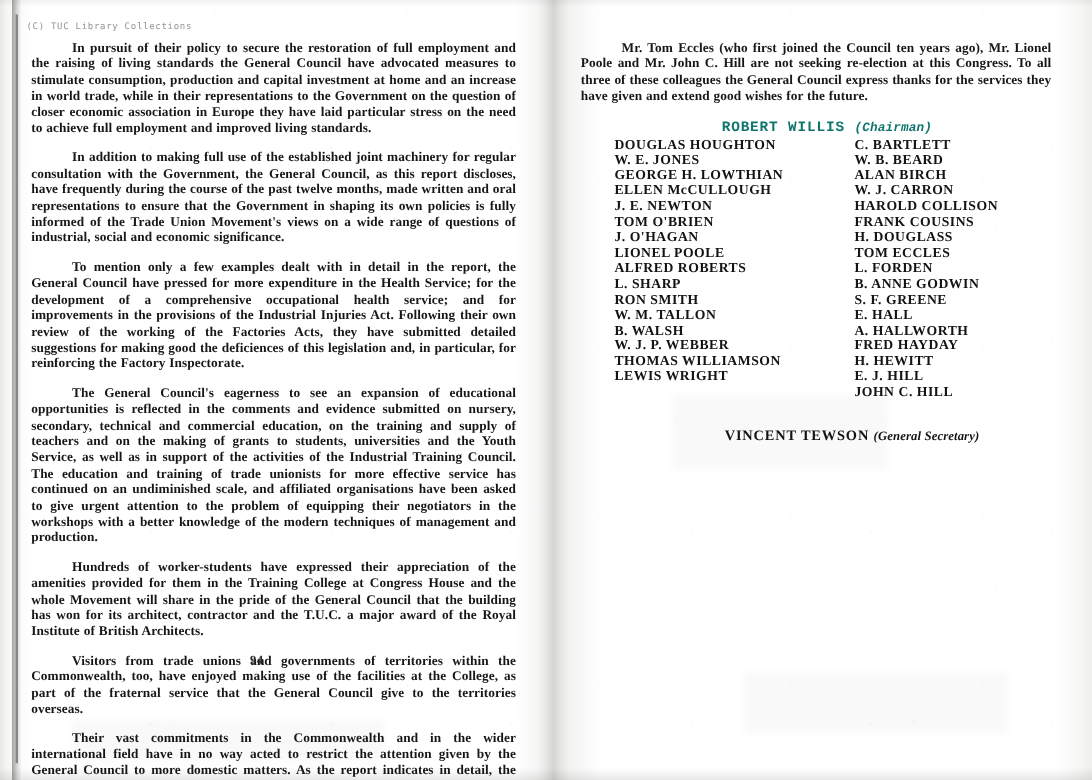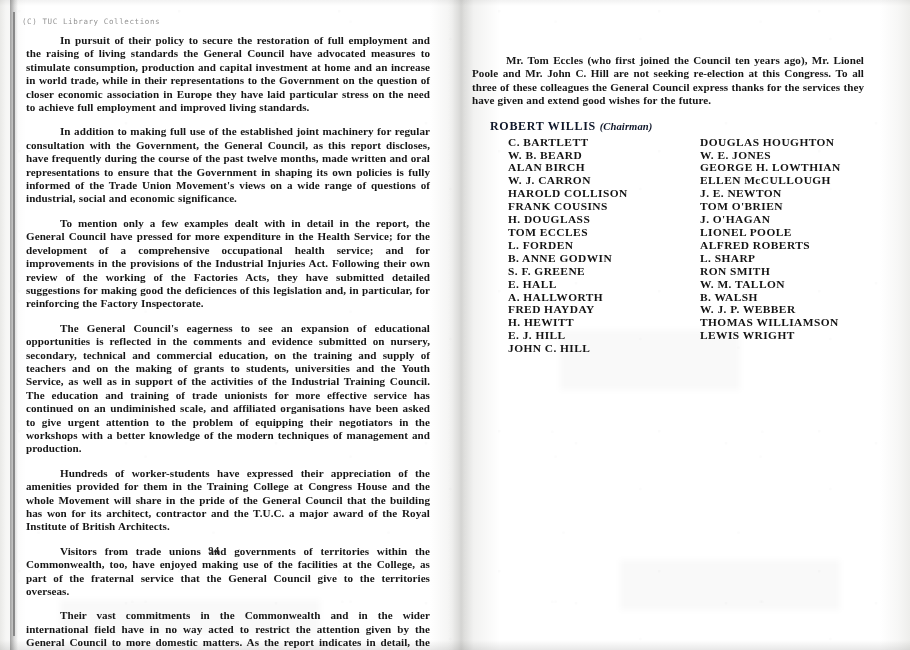--- a/index.html
+++ b/index.html
@@ -96,21 +96,21 @@
     opacity: .95;
   }
 
   
   .page {
     position: absolute;
     top: 0;
     height: 568px;
   }
   .page-left  { left: 26px;  width: 404px; }
-  .page-right { left: 472px; width: 392px; margin-top: 20px; }
+  .page-right { left: 484px; width: 392px; }
 
   .body-col {
     position: absolute;
     top: 34px;
     left: 0;
     right: 0;
   }
 
   p.para {
     margin: 0 0 11px 0;
@@ -127,27 +127,28 @@
 
   
   .signed-word {
     margin: 6px 0 4px 0;
     text-indent: 34px;
     font-size: 11.1px;
     font-weight: 600;
     color: #171717;
   }
   .officer {
-    text-align: left;
+    text-align: center;
     font-size: 12px;
     font-weight: 700;
     letter-spacing: .7px;
     margin: 1px 0;
-    color: #0f172a;
+    color: #0f766e;
     padding-left: 18px;
+    font-family: Liberation Mono, monospace;
   }
   .officer .role {
     font-weight: 600;
     font-style: italic;
     letter-spacing: .1px;
     font-size: 10.6px;
   }
   .officer.chairman { margin-top: 3px; }
   .officer.vice     { margin-bottom: 9px; }
 
@@ -238,56 +239,60 @@
       <p class="para">Mr. Tom Eccles (who first joined the Council ten years ago), Mr. Lionel Poole and Mr. John C. Hill are not seeking re-election at this Congress. To all three of these colleagues the General Council express thanks for the services they have given and extend good wishes for the future.</p>
 
 
       <div class="officer chairman">
         <span>ROBERT WILLIS</span>
         <span class="role">(Chairman)</span>
       </div>
 
 
       <div class="names">
+        <div class="names-col col-b">
+          <div class="name">DOUGLAS HOUGHTON</div>
+          <div class="name">W. E. JONES</div>
+          <div class="name">GEORGE H. LOWTHIAN</div>
+          <div class="name">ELLEN McCULLOUGH</div>
+          <div class="name">J. E. NEWTON</div>
+          <div class="name">TOM O'BRIEN</div>
+          <div class="name">J. O'HAGAN</div>
+          <div class="name">LIONEL POOLE</div>
+          <div class="name">ALFRED ROBERTS</div>
+          <div class="name">L. SHARP</div>
+          <div class="name">RON SMITH</div>
+          <div class="name">W. M. TALLON</div>
+          <div class="name">B. WALSH</div>
+          <div class="name">W. J. P. WEBBER</div>
+          <div class="name">THOMAS WILLIAMSON</div>
+          <div class="name">LEWIS WRIGHT</div>
+        </div>
         <div class="names-col col-a">
           <div class="name">C. BARTLETT</div>
           <div class="name">W. B. BEARD</div>
           <div class="name">ALAN BIRCH</div>
           <div class="name">W. J. CARRON</div>
           <div class="name">HAROLD COLLISON</div>
           <div class="name">FRANK COUSINS</div>
           <div class="name">H. DOUGLASS</div>
           <div class="name">TOM ECCLES</div>
           <div class="name">L. FORDEN</div>
           <div class="name">B. ANNE GODWIN</div>
           <div class="name">S. F. GREENE</div>
           <div class="name">E. HALL</div>
           <div class="name">A. HALLWORTH</div>
           <div class="name">FRED HAYDAY</div>
           <div class="name">H. HEWITT</div>
           <div class="name">E. J. HILL</div>
           <div class="name">JOHN C. HILL</div>
         </div>
-        <div class="names-col col-b">
-          <div class="name">DOUGLAS HOUGHTON</div>
-          <div class="name">W. E. JONES</div>
-          <div class="name">GEORGE H. LOWTHIAN</div>
-          <div class="name">ELLEN McCULLOUGH</div>
-          <div class="name">J. E. NEWTON</div>
-          <div class="name">TOM O'BRIEN</div>
-          <div class="name">J. O'HAGAN</div>
-          <div class="name">LIONEL POOLE</div>
-          <div class="name">ALFRED ROBERTS</div>
-          <div class="name">L. SHARP</div>
-          <div class="name">RON SMITH</div>
-          <div class="name">W. M. TALLON</div>
-          <div class="name">B. WALSH</div>
-          <div class="name">W. J. P. WEBBER</div>
-          <div class="name">THOMAS WILLIAMSON</div>
-          <div class="name">LEWIS WRIGHT</div>
-        </div>
       </div>
 
+      <div class="secretary">
+        <span>VINCENT TEWSON</span>
+        <span class="role">(General Secretary)</span>
+      </div>
 
     </div>
   </div>
 
 </div>
 
 </body></html>

